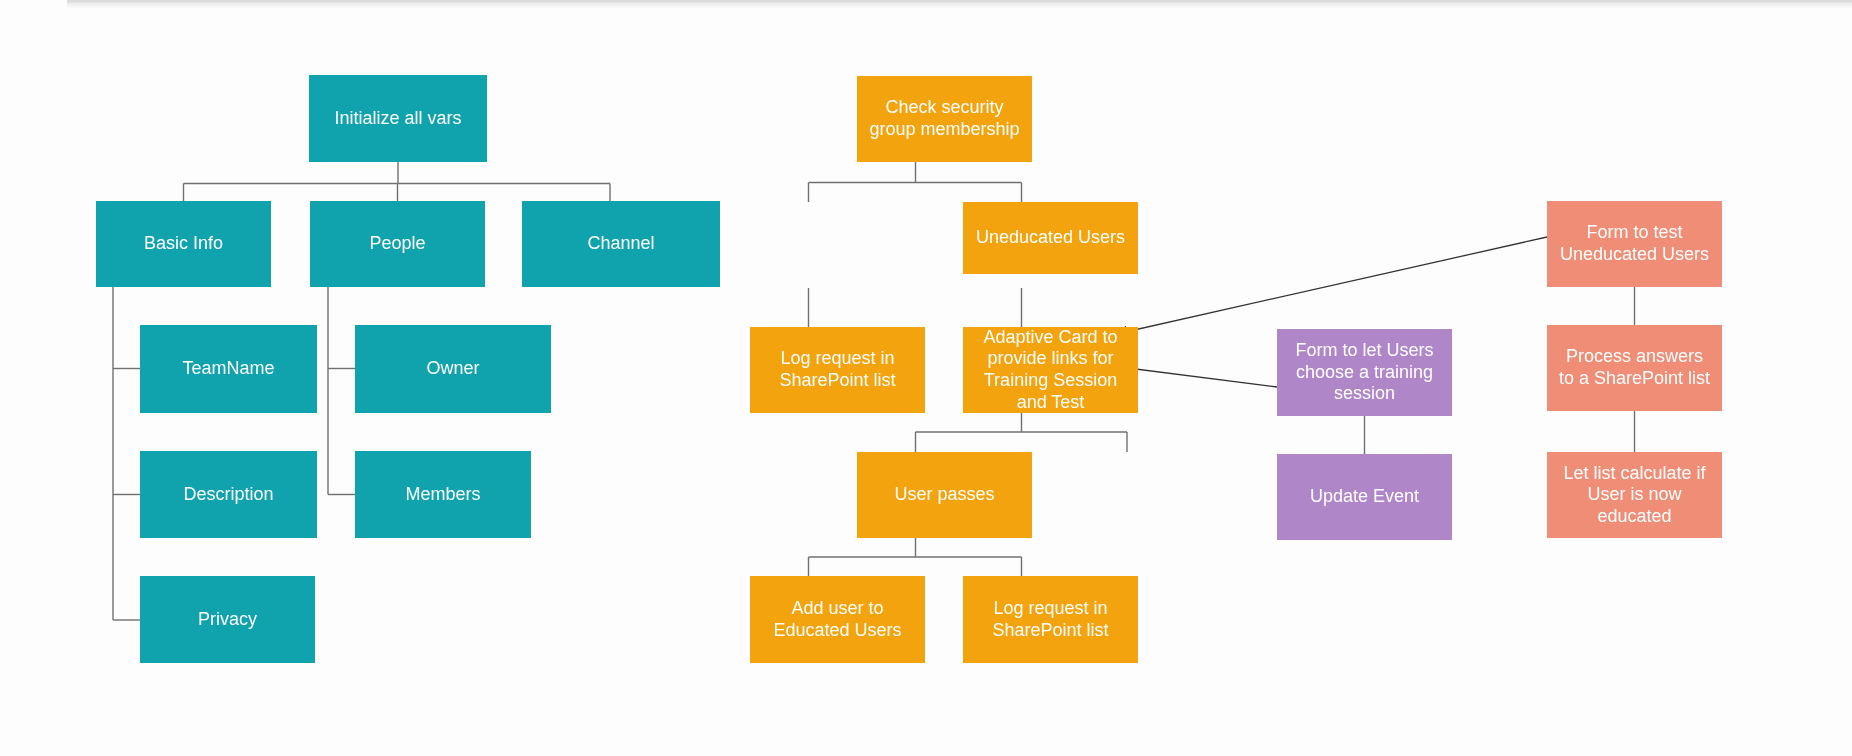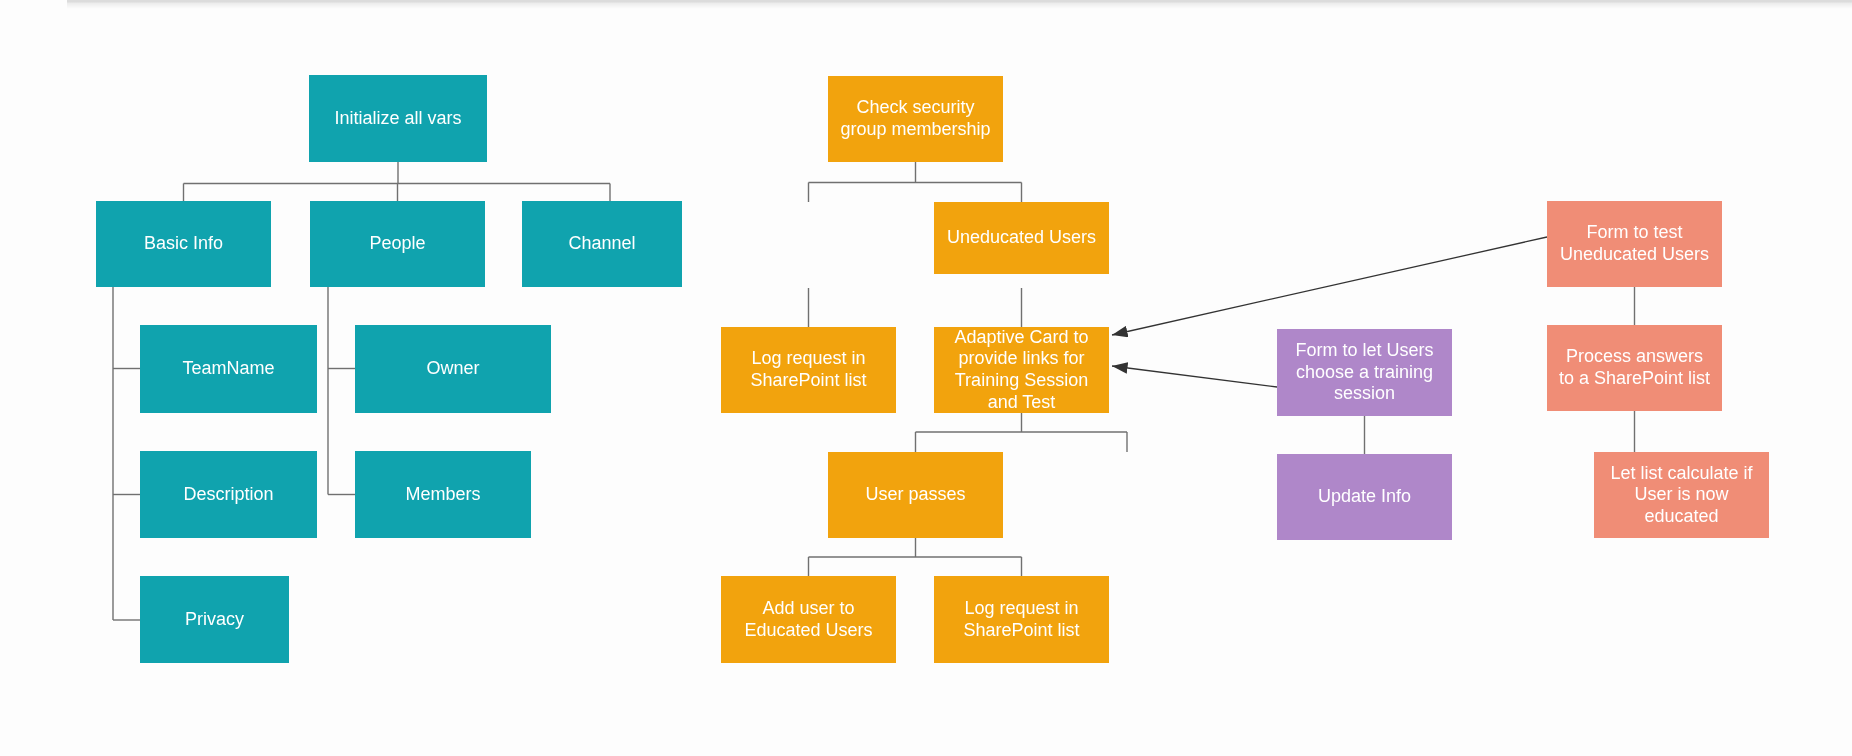--- a/index.html
+++ b/index.html
@@ -15,21 +15,21 @@
   #lines{position:absolute;left:0;top:0;width:1852px;height:756px;}
   #lines path.tree{stroke:var(--c-connector,#707070);stroke-width:1.4;fill:none;}
   #lines path.arrow{stroke:var(--c-arrow,#333);stroke-width:1.3;fill:none;}
   .node{
     position:absolute;display:flex;align-items:center;justify-content:center;
     text-align:center;color:var(--c-node_text,#fff);
     font-size:18px;line-height:1.2;padding:0 10px;box-sizing:border-box;
     cursor:default;
   }
   .c-teal   {background:var(--c-teal,#10a3ae);}
-  .c-orange {background:var(--c-orange,#f2a30d);}
+  .c-orange {background:var(--c-orange,#f2a30d);margin-left:29px;}
   .c-purple {background:var(--c-purple,#af87c9);}
   .c-salmon {background:var(--c-salmon,#f08d76);}
 </style>
 </head>
 <body>
 
 <div id="canvas">
 
   <div id="top-shadow"></div>
 
@@ -72,35 +72,35 @@
     <path class="tree" d="M1634.5 287 V325"></path>
     <path class="tree" d="M1634.5 411 V452"></path>
 
     <path class="arrow" marker-end="url(#ah)" d="M1547 237 L1112 335"></path>
     <path class="arrow" marker-end="url(#ah)" d="M1277 387 L1112 366"></path>
   </svg>
 
   <div class="node c-teal" style="left:309px;top:75px;width:178px;height:87px">Initialize all vars</div>
   <div class="node c-teal" style="left:96px;top:201px;width:175px;height:86px">Basic Info</div>
   <div class="node c-teal" style="left:310px;top:201px;width:175px;height:86px">People</div>
-  <div class="node c-teal" style="left:522px;top:201px;width:160px;height:86px">Channel</div>
+  <div class="node c-teal" style="left:522px;top:201px;width:198px;height:86px">Channel</div>
   <div class="node c-teal" style="left:140px;top:325px;width:177px;height:88px">TeamName</div>
   <div class="node c-teal" style="left:355px;top:325px;width:196px;height:88px">Owner</div>
   <div class="node c-teal" style="left:140px;top:451px;width:177px;height:87px">Description</div>
   <div class="node c-teal" style="left:355px;top:451px;width:176px;height:87px">Members</div>
-  <div class="node c-teal" style="left:140px;top:576px;width:149px;height:87px">Privacy</div>
+  <div class="node c-teal" style="left:140px;top:576px;width:175px;height:87px">Privacy</div>
 
   <div class="node c-orange" style="left:828px;top:76px;width:175px;height:86px">Check security group membership</div>
   <div class="node c-orange" style="left:934px;top:202px;width:175px;height:72px">Uneducated Users</div>
   <div class="node c-orange" style="left:721px;top:327px;width:175px;height:86px">Log request in SharePoint list</div>
   <div class="node c-orange" style="left:934px;top:327px;width:175px;height:86px">Adaptive Card to provide links for Training Session and Test</div>
   <div class="node c-orange" style="left:828px;top:452px;width:175px;height:86px">User passes</div>
   <div class="node c-orange" style="left:721px;top:576px;width:175px;height:87px">Add user to Educated Users</div>
   <div class="node c-orange" style="left:934px;top:576px;width:175px;height:87px">Log request in SharePoint list</div>
 
   <div class="node c-purple" style="left:1277px;top:329px;width:175px;height:87px">Form to let Users choose a training session</div>
-  <div class="node c-purple" style="left:1277px;top:454px;width:175px;height:86px">Update Info</div>
+  <div class="node c-purple" style="left:1277px;top:454px;width:175px;height:86px">Update Event</div>
 
   <div class="node c-salmon" style="left:1547px;top:201px;width:175px;height:86px">Form to test Uneducated Users</div>
   <div class="node c-salmon" style="left:1547px;top:325px;width:175px;height:86px">Process answers to a SharePoint list</div>
-  <div class="node c-salmon" style="left:1594px;top:452px;width:175px;height:86px">Let list calculate if User is now educated</div>
+  <div class="node c-salmon" style="left:1547px;top:452px;width:175px;height:86px">Let list calculate if User is now educated</div>
 
 </div>
 
 </body></html>

